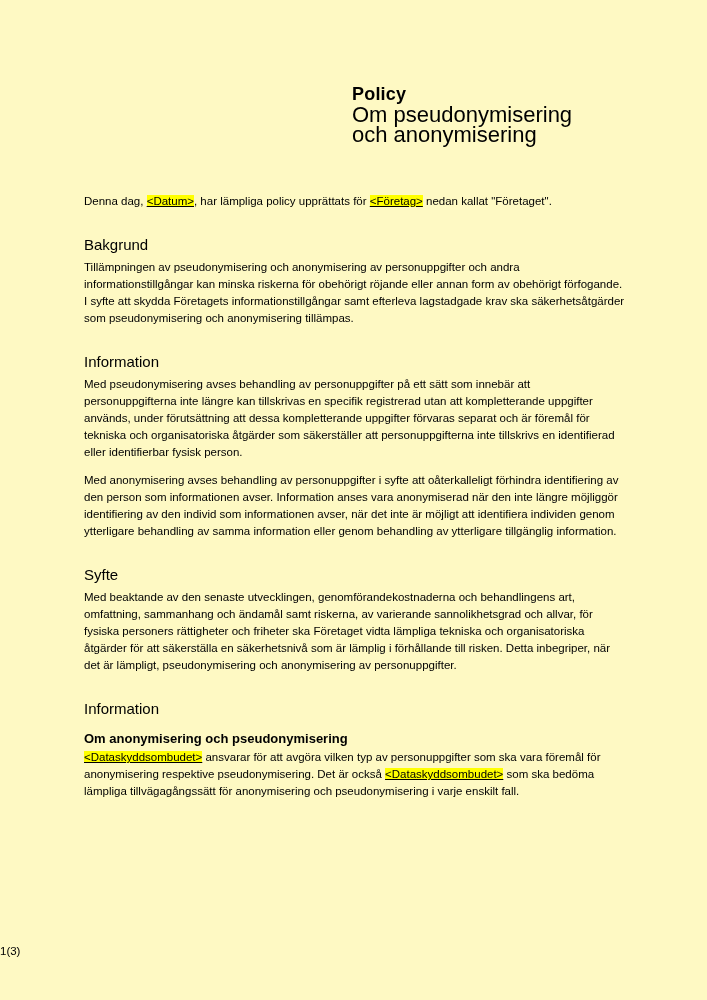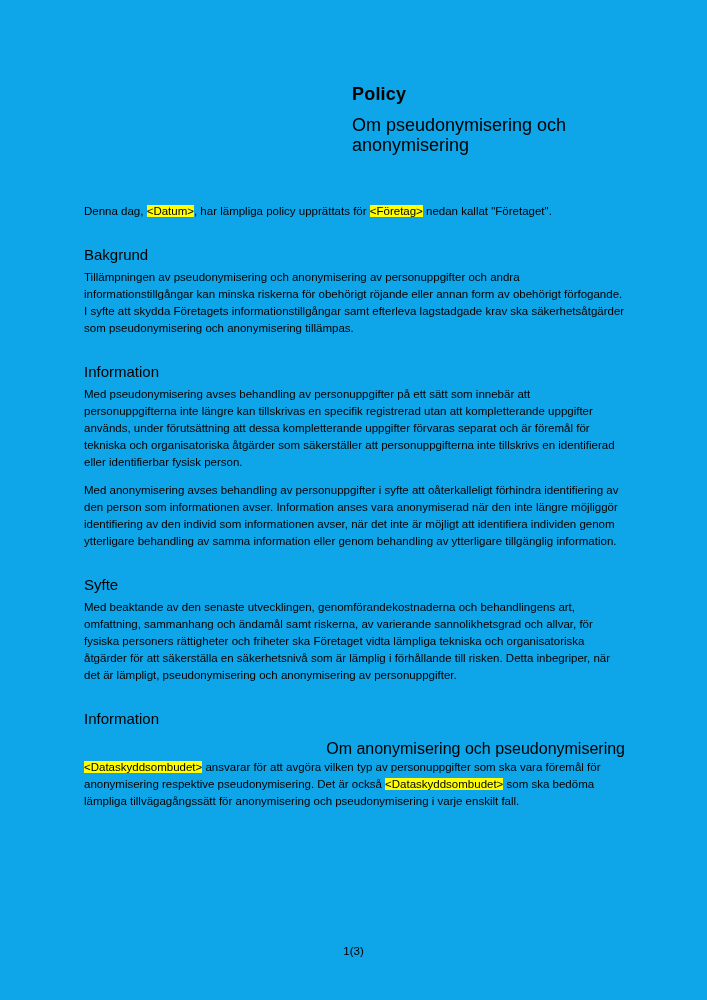--- a/index.html
+++ b/index.html
@@ -11,69 +11,67 @@
   body {
     width: 707px;
     height: 1000px;
     font-family: "Liberation Sans", "DejaVu Sans", sans-serif;
     color: #000000;
   }
   .page {
     position: relative;
     width: 707px;
     height: 1000px;
-    background: #0ea5e9;
+    background: #fef9c3;
     padding: 84px 82px 0 84px;
     overflow: hidden;
   }
   .title-block {
     margin-left: 268px;
     margin-bottom: 48px;
   }
   .doc-title {
     margin: 0;
     font-size: 18px;
     line-height: 21px;
     font-weight: bold;
     letter-spacing: 0.2px;
   }
   .doc-subtitle {
-    font-size: 18px;
+    font-size: 22px;
     line-height: 20px;
     font-weight: normal;
     max-width: 230px;
-    margin-top: 10px;
   }
   .section-heading {
     margin: 26px 0 5px 0;
     font-size: 15px;
     line-height: 18px;
     font-weight: normal;
   }
   .sub-heading {
     margin: 12px 0 2px 0;
-    font-size: 16px;
+    font-size: 13px;
     line-height: 17px;
-    font-weight: normal;
-    text-align: right;
+    font-weight: bold;
   }
   .body-par {
     margin: 0 0 11px 0;
     font-size: 11.5px;
     line-height: 17px;
   }
   .hl {
     background: #ffff00;
+    text-decoration: underline;
   }
   .page-number {
     position: absolute;
     top: 944px;
     left: 0;
     right: 0;
-    text-align: center;
     font-size: 11.5px;
     line-height: 14px;
   }
 </style>
 </head>
 <body>
 
 <div class="page">
 
   <header class="title-block">

